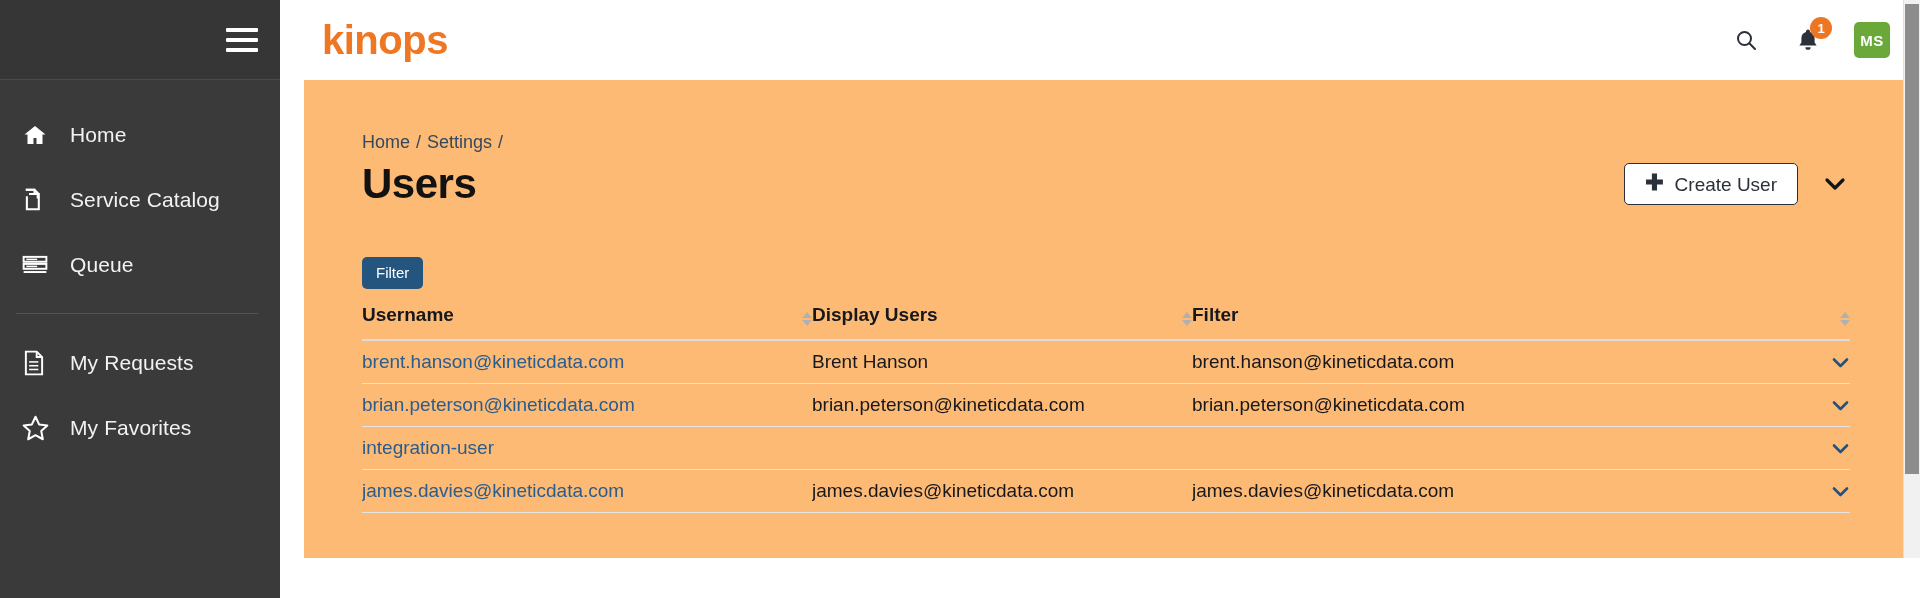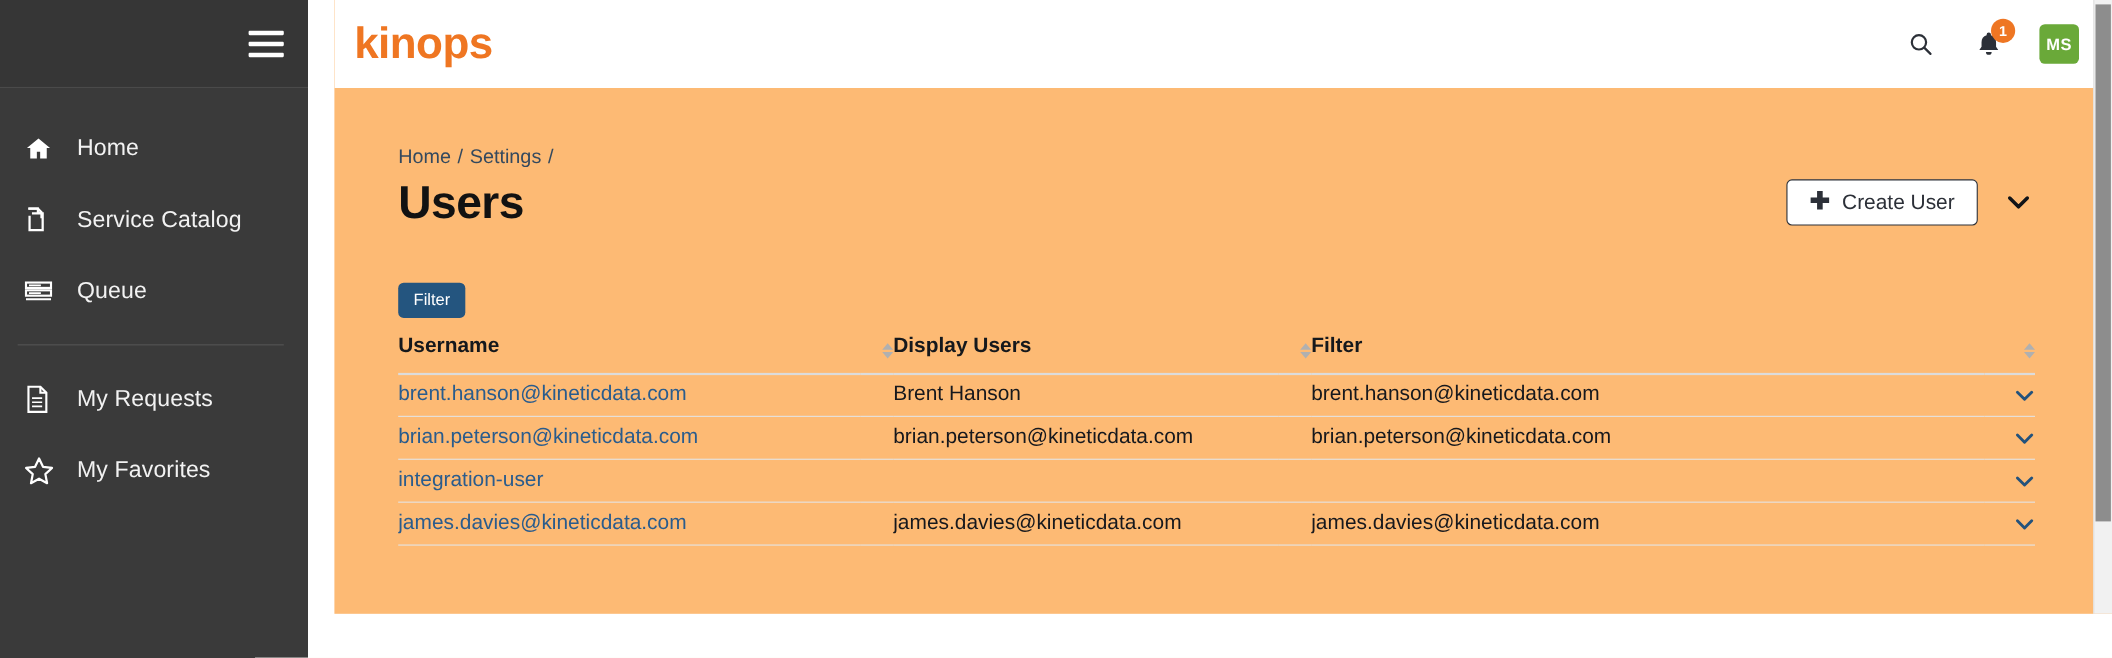--- a/index.html
+++ b/index.html
@@ -300,21 +300,21 @@
   .col-user  { width: 420px; }
   .col-sort1 { width: 30px; }
   .col-name  { width: 350px; }
   .col-sort2 { width: 30px; }
   .col-email { width: auto; }
   .col-act   { width: 46px; }
 
   .table td {
     font-size: 19px;
     color: #16181d;
-    padding: 0 0;
+    padding: 10px 0;
     border-bottom: 1px solid #e4e4e4;
     height: 39px;
     overflow: hidden;
     white-space: nowrap;
   }
 
   .table td.username a {
     color: #2a5c8d;
     text-decoration: none;
     cursor: pointer;

